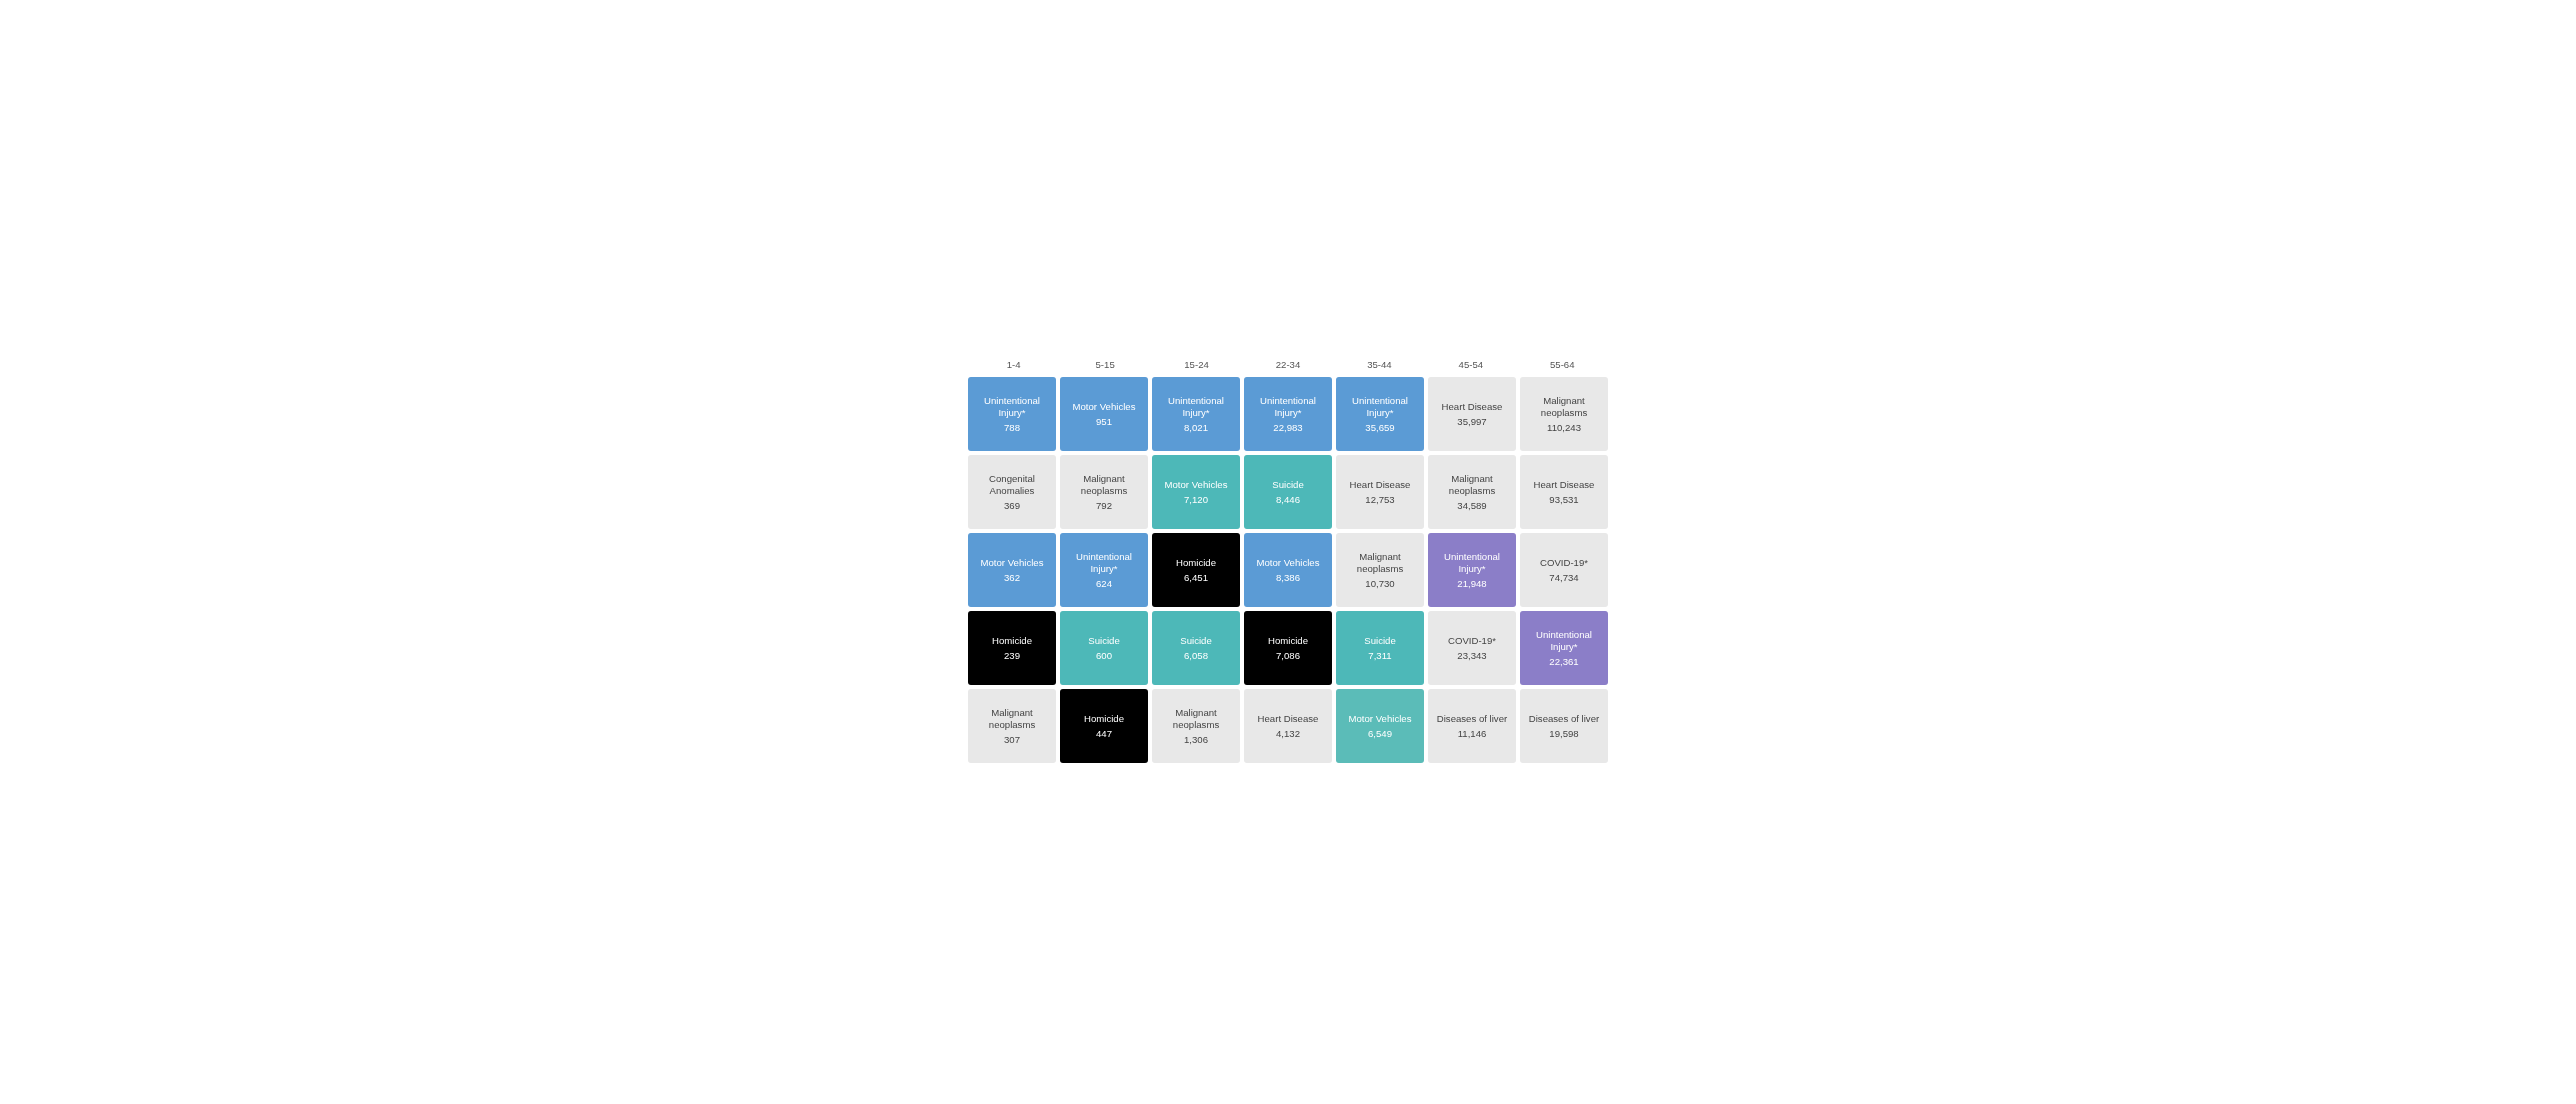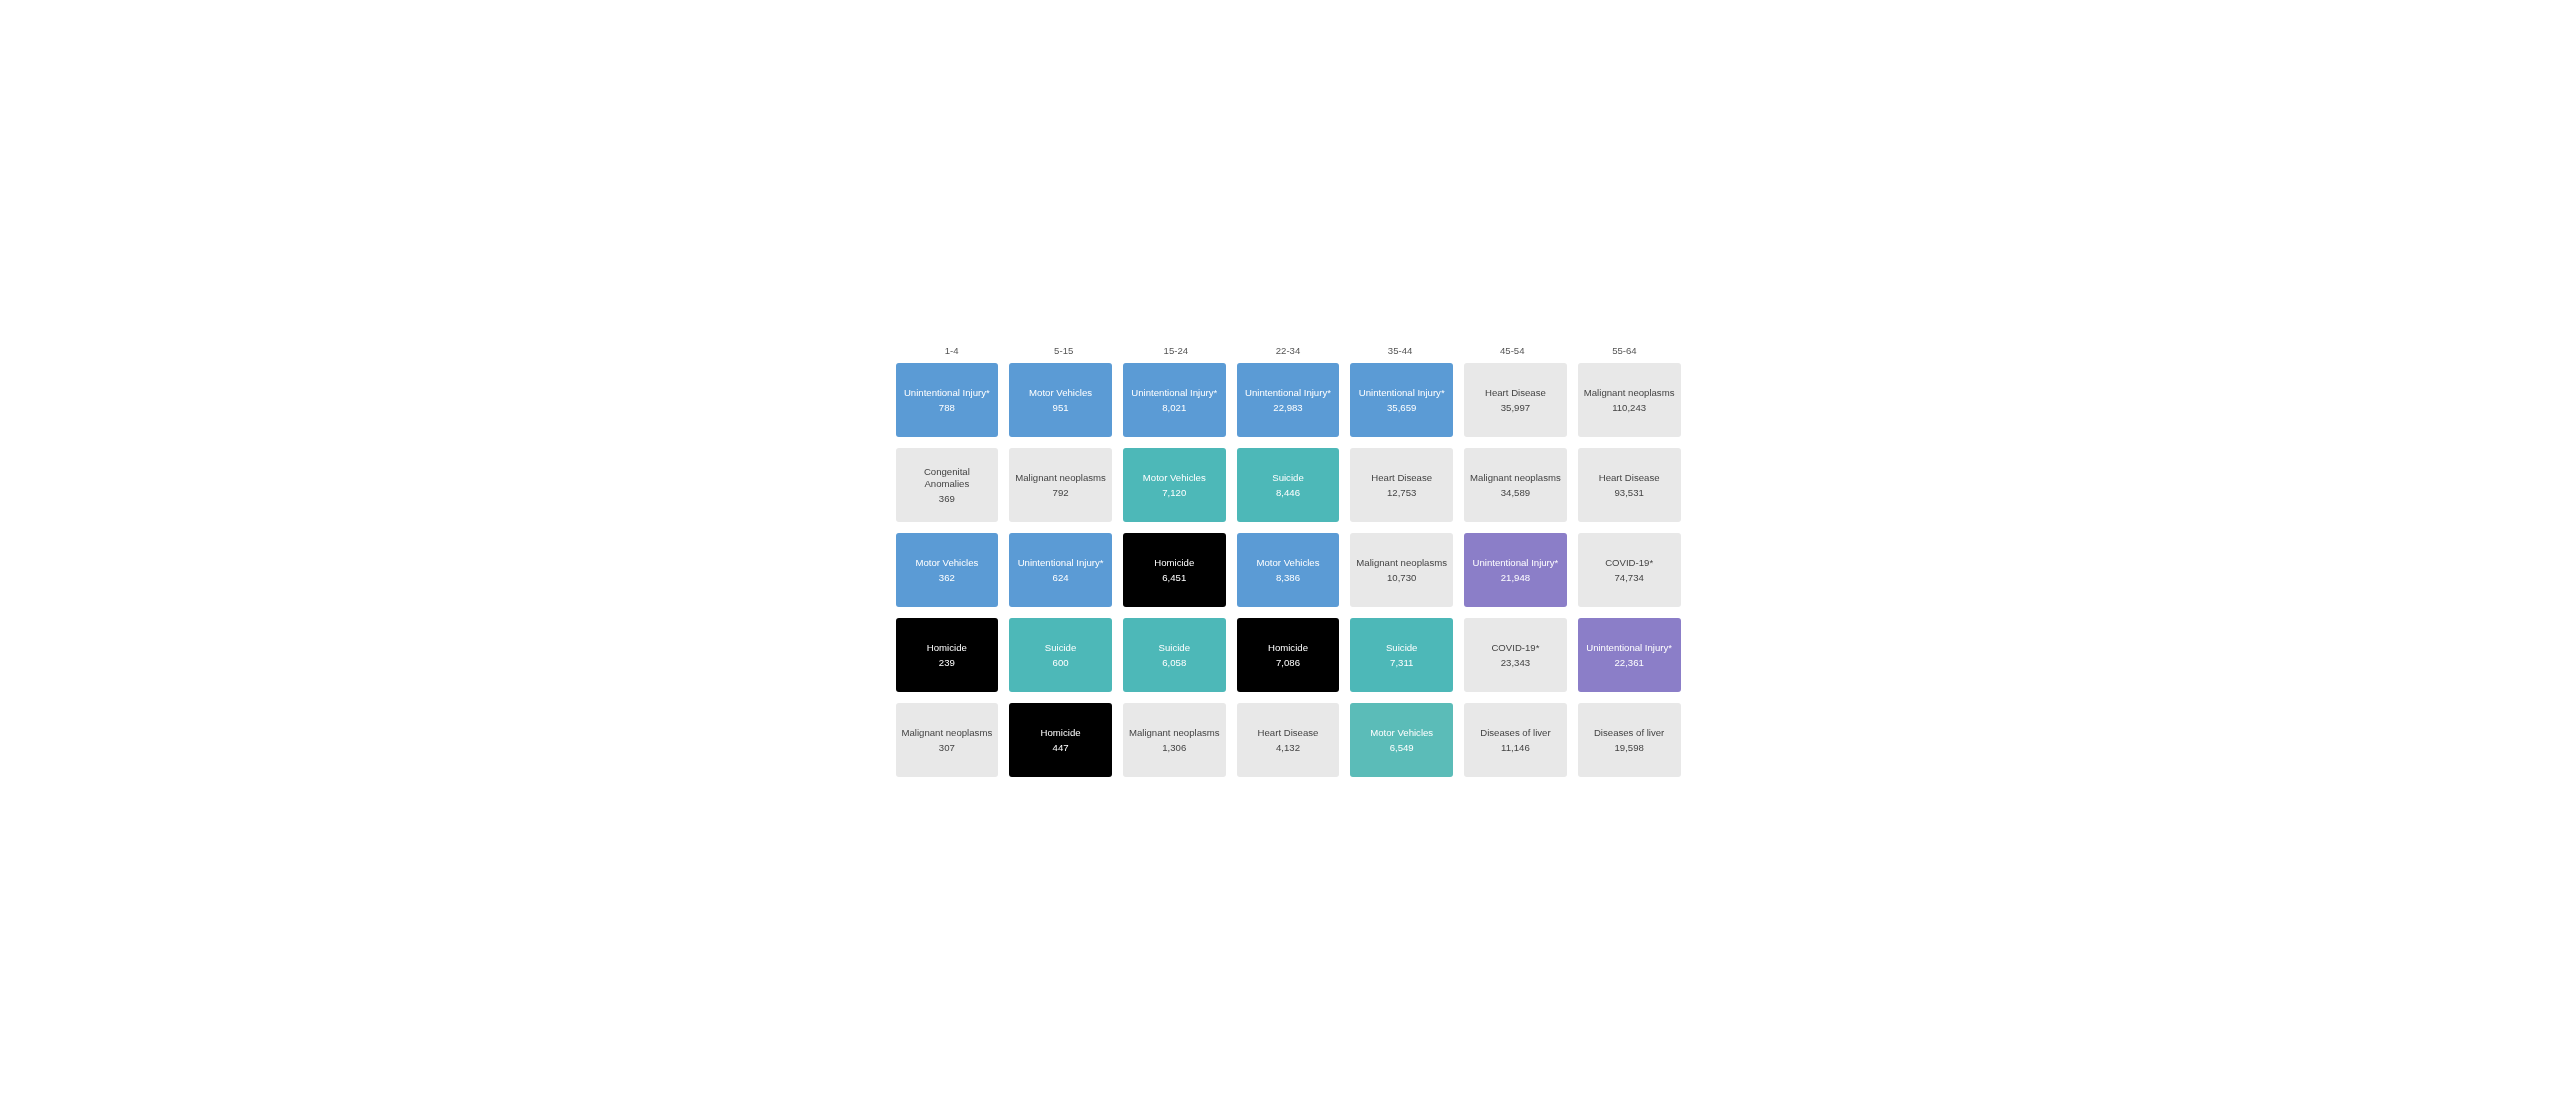--- a/index.html
+++ b/index.html
@@ -6,21 +6,21 @@
     body {
       background: #ffffff;
       font-family: 'Segoe UI', Arial, sans-serif;
       display: flex;
       justify-content: center;
       align-items: center;
       min-height: 100vh;
       padding: 29px;
     }
     .chart-container {
-      width: 785px;
+      width: 640px;
     }
     .chart-title {
       text-align: center;
       font-size: 19px;
       font-weight: 500;
       color: #333;
       margin-bottom: 2.9px;
     }
     .chart-subtitle {
       text-align: center;
@@ -36,21 +36,21 @@
       text-align: center;
     }
     .age-header {
       font-size: 9.6px;
       color: #555;
       padding: 2.9px;
     }
     .grid {
       display: grid;
       grid-template-columns: repeat(7, 1fr);
-      gap: 11px;
+      gap: 4px;
     }
     .cell {
       border-radius: 2.9px;
       padding: 10.3px 5.9px;
       display: flex;
       flex-direction: column;
       align-items: center;
       justify-content: center;
       text-align: center;
       min-height: 74px;

